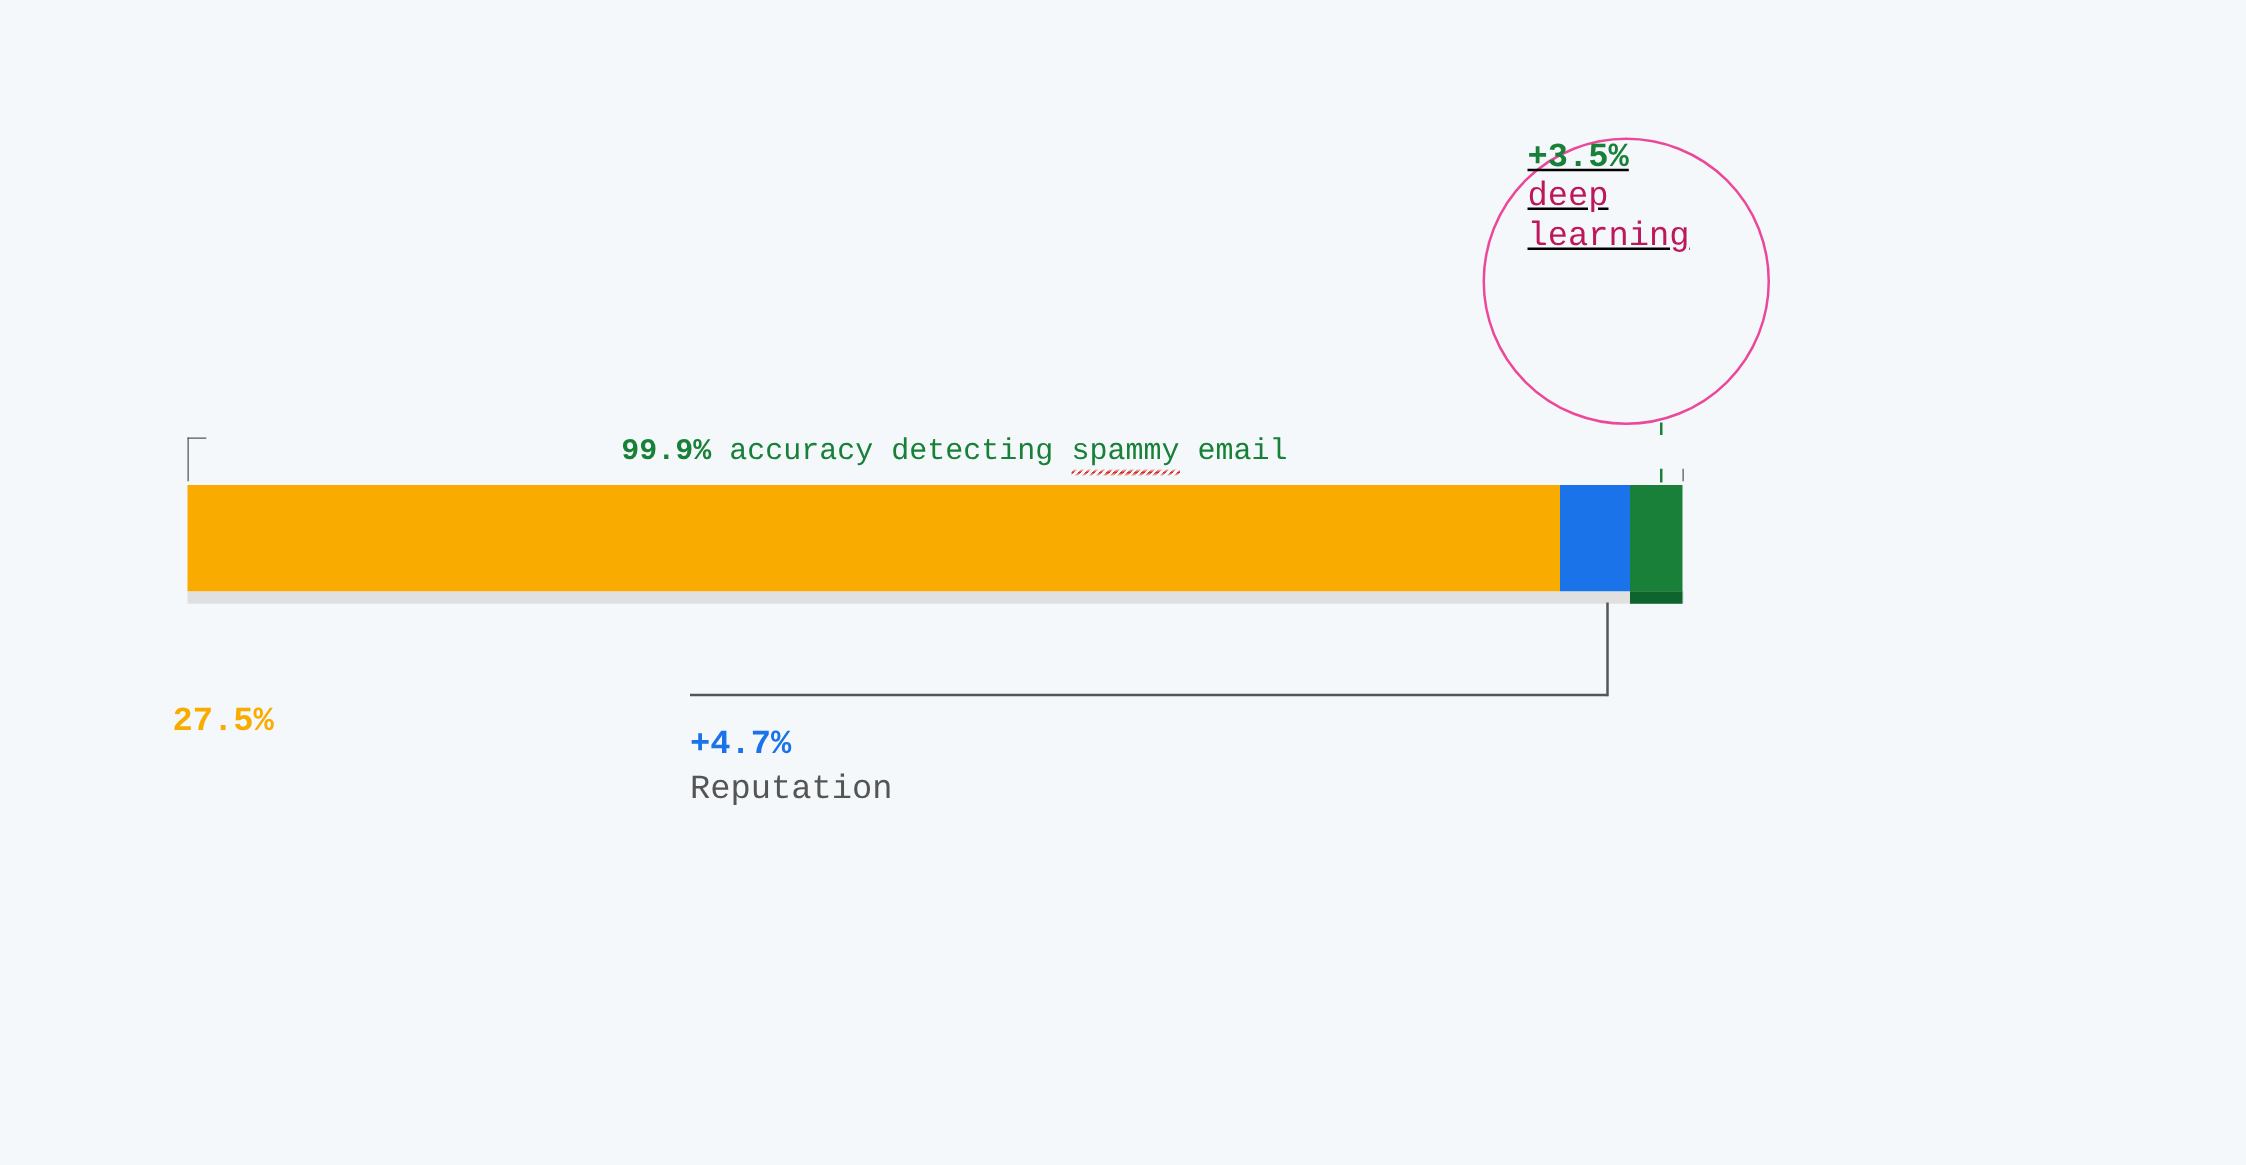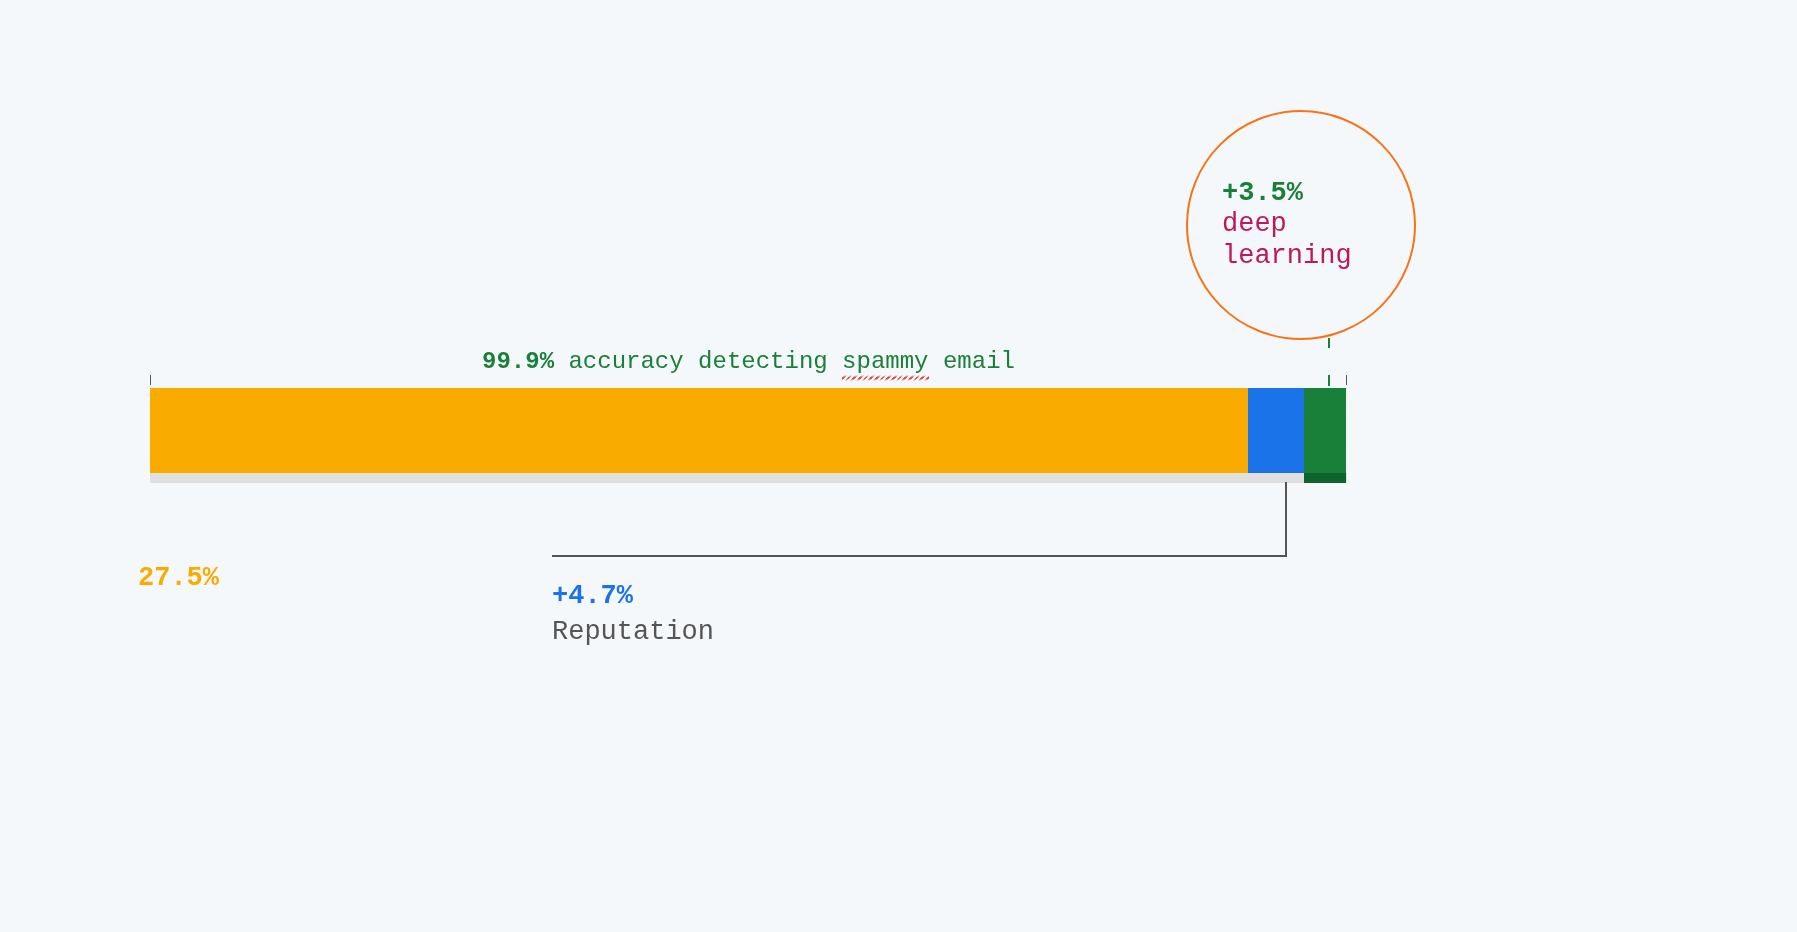--- a/index.html
+++ b/index.html
@@ -25,21 +25,21 @@
       left: 150px;
       top: 350px;
       width: 1197px;
       height: 35px;
       border-top: 1.5px solid #555;
       border-left: 1.5px solid #555;
       border-right: 1.5px solid #555;
     }
     .title {
       position: absolute;
-      left: 150px;
+      left: 165px;
       top: 348px;
       width: 1197px;
       text-align: center;
       font-size: 24px;
       color: #188038;
       background: #f5f8fa;
       z-index: 10;
     }
     .title-inner {
       display: inline-block;
@@ -104,26 +104,27 @@
       bottom: -10px;
       height: 10px;
       background: #0d652d;
     }
     .callout-circle {
       position: absolute;
       left: 1186px;
       top: 110px;
       width: 230px;
       height: 230px;
-      border: 2px solid #f97316;
+      border: 2px solid #ec4899;
       border-radius: 50%;
       display: flex;
       flex-direction: column;
-      justify-content: center;
+      justify-content: flex-start;
       padding-left: 34px;
+      text-decoration: underline;
     }
     .callout-circle .pct {
       color: #188038;
       font-weight: bold;
       font-size: 27px;
     }
     .callout-circle .label {
       color: #be185d;
       font-size: 27px;
       line-height: 1.2;

